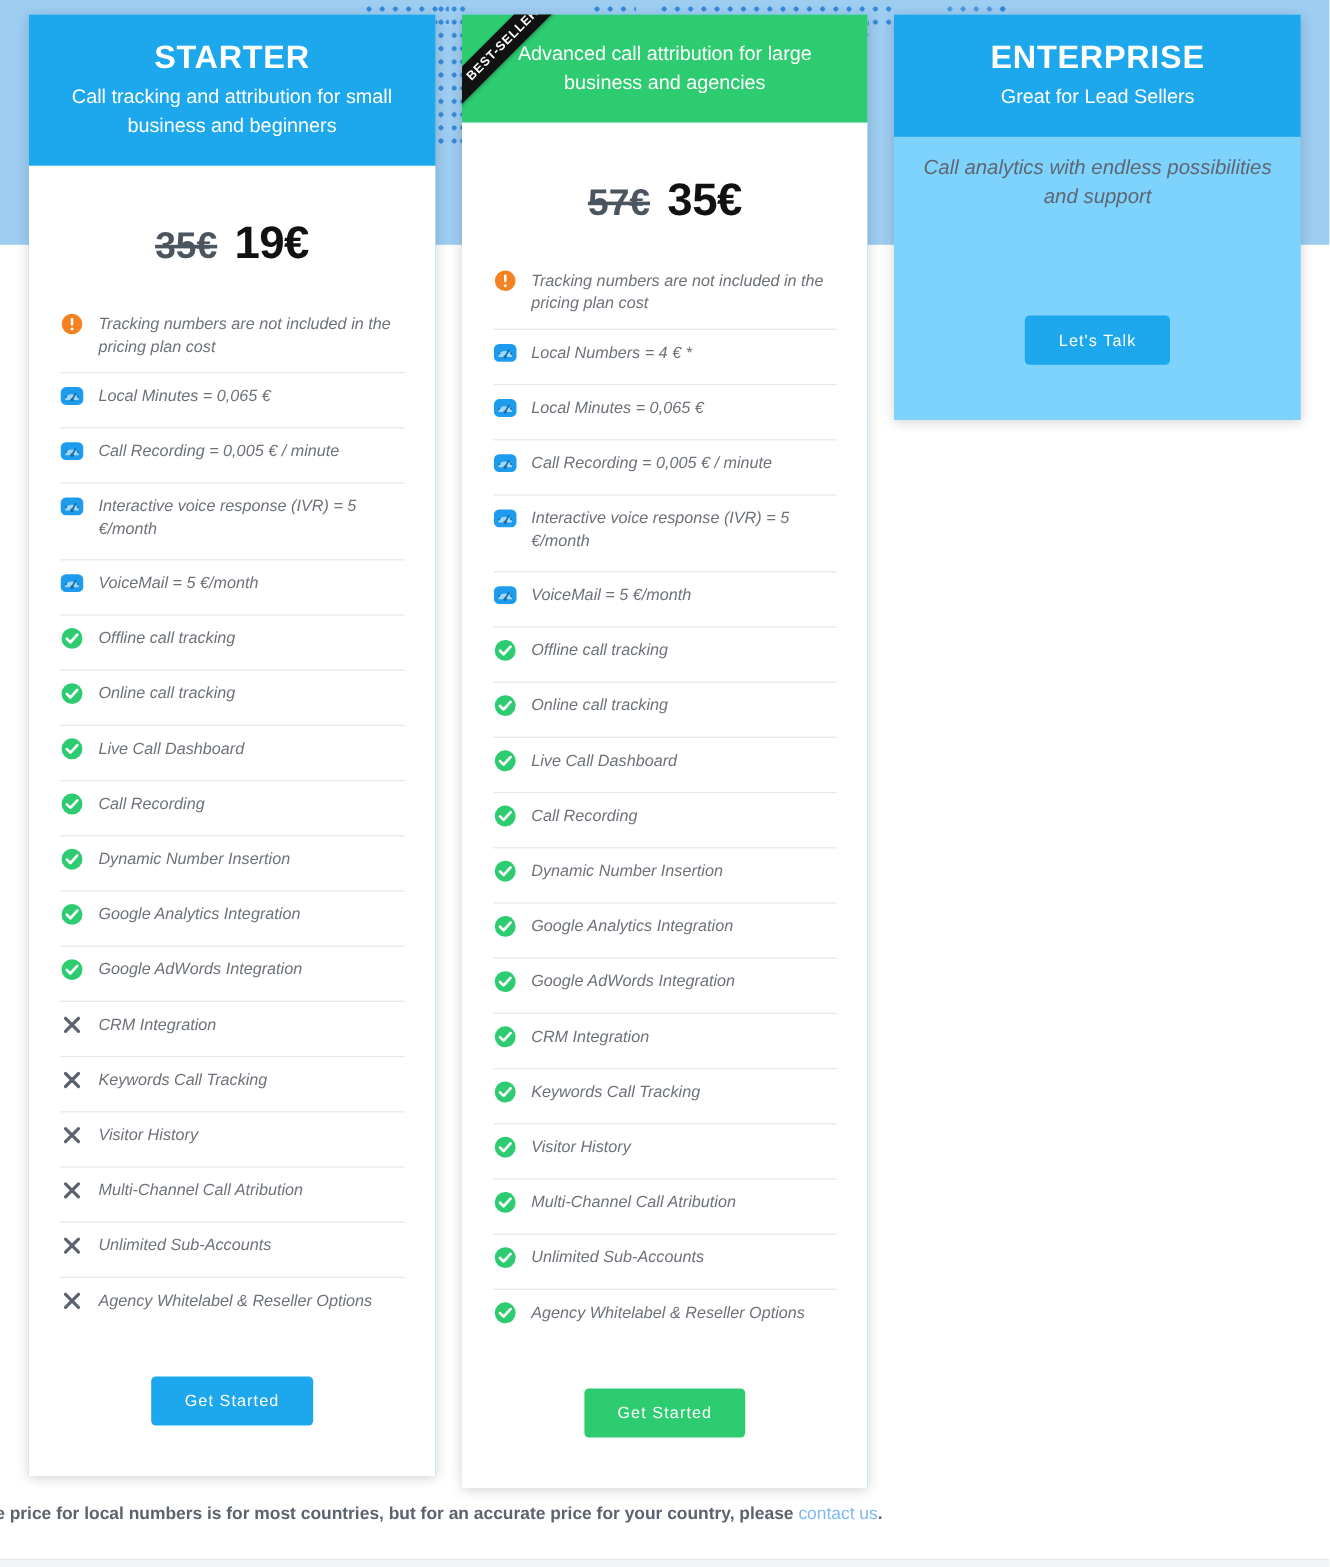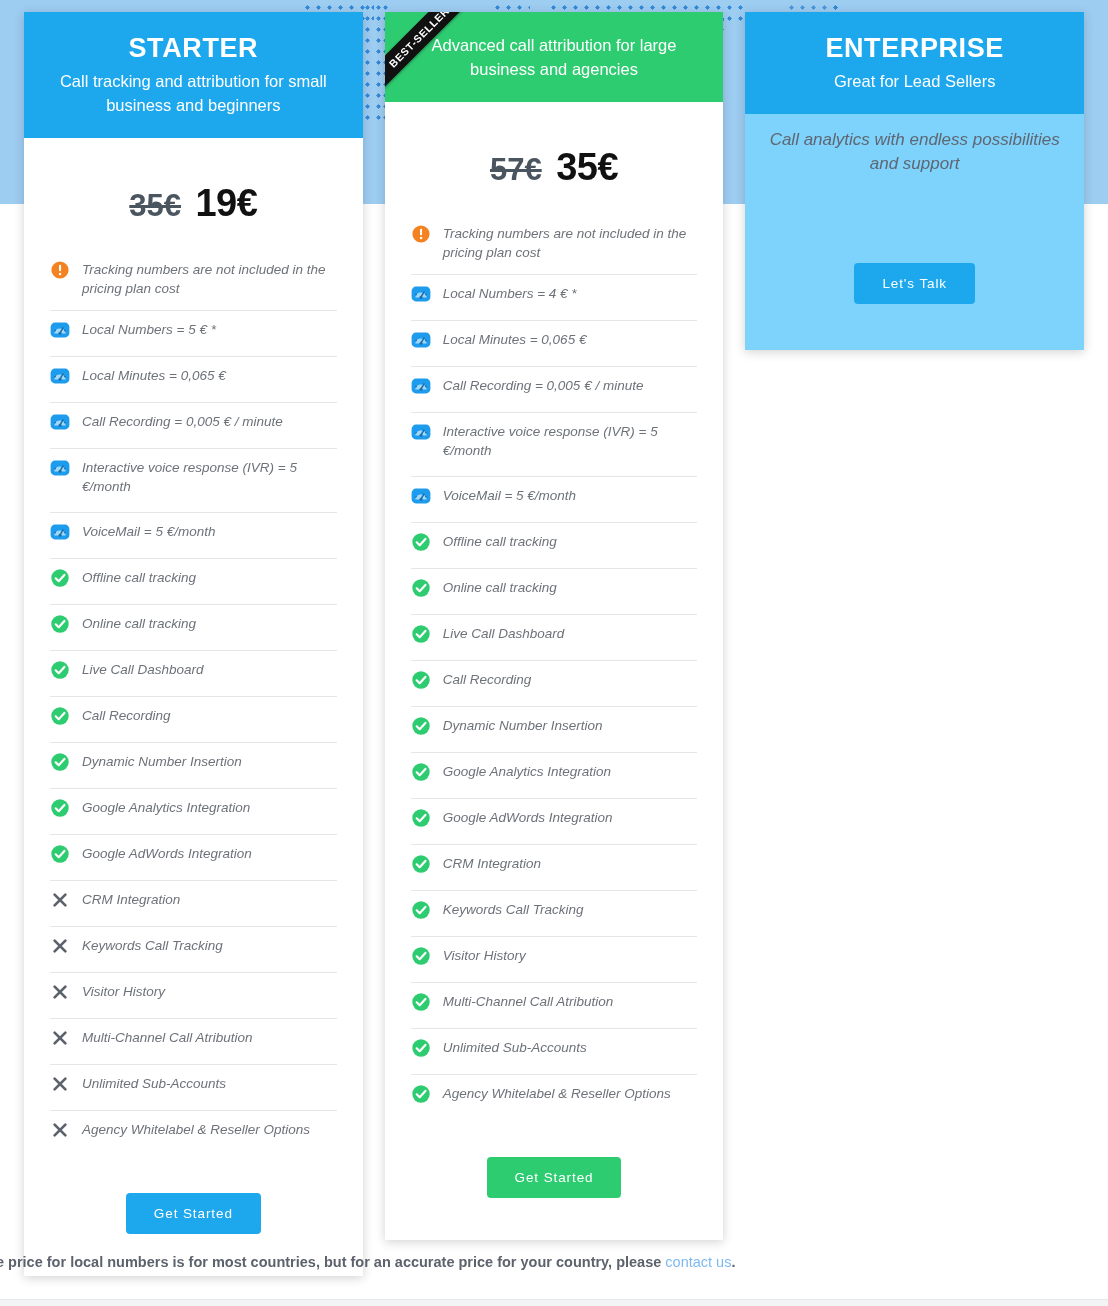--- a/index.html
+++ b/index.html
@@ -242,31 +242,20 @@
             </li>
             <li class="feature">
               <span class="f-icon"><svg viewBox="0 0 20 20" width="20" height="20">
                   <rect x="0.6" y="2.6" width="18.8" height="14.8" rx="4.4" fill="#1d9bed"></rect>
                   <path d="M4.2 13.4a5.9 5.9 0 0 1 11.6 0z" fill="#9fd8fb"></path>
                   <path d="M10 13.2 L13 7.9" stroke="#1d6fa8" stroke-width="1.5" stroke-linecap="round"></path>
                   <circle cx="10" cy="13.3" r="1.5" fill="#1d6fa8"></circle>
                   <circle cx="5.1" cy="10.6" r="0.85" fill="#1d6fa8"></circle>
                   <circle cx="14.9" cy="10.6" r="0.85" fill="#1d6fa8"></circle>
                 </svg></span>
-              <span class="f-text">Local Numbers = 5 € *</span>
-            </li>
-            <li class="feature">
-              <span class="f-icon"><svg viewBox="0 0 20 20" width="20" height="20">
-                  <rect x="0.6" y="2.6" width="18.8" height="14.8" rx="4.4" fill="#1d9bed"></rect>
-                  <path d="M4.2 13.4a5.9 5.9 0 0 1 11.6 0z" fill="#9fd8fb"></path>
-                  <path d="M10 13.2 L13 7.9" stroke="#1d6fa8" stroke-width="1.5" stroke-linecap="round"></path>
-                  <circle cx="10" cy="13.3" r="1.5" fill="#1d6fa8"></circle>
-                  <circle cx="5.1" cy="10.6" r="0.85" fill="#1d6fa8"></circle>
-                  <circle cx="14.9" cy="10.6" r="0.85" fill="#1d6fa8"></circle>
-                </svg></span>
               <span class="f-text">Local Minutes = 0,065 €</span>
             </li>
             <li class="feature">
               <span class="f-icon"><svg viewBox="0 0 20 20" width="20" height="20">
                   <rect x="0.6" y="2.6" width="18.8" height="14.8" rx="4.4" fill="#1d9bed"></rect>
                   <path d="M4.2 13.4a5.9 5.9 0 0 1 11.6 0z" fill="#9fd8fb"></path>
                   <path d="M10 13.2 L13 7.9" stroke="#1d6fa8" stroke-width="1.5" stroke-linecap="round"></path>
                   <circle cx="10" cy="13.3" r="1.5" fill="#1d6fa8"></circle>
                   <circle cx="5.1" cy="10.6" r="0.85" fill="#1d6fa8"></circle>
                   <circle cx="14.9" cy="10.6" r="0.85" fill="#1d6fa8"></circle>

